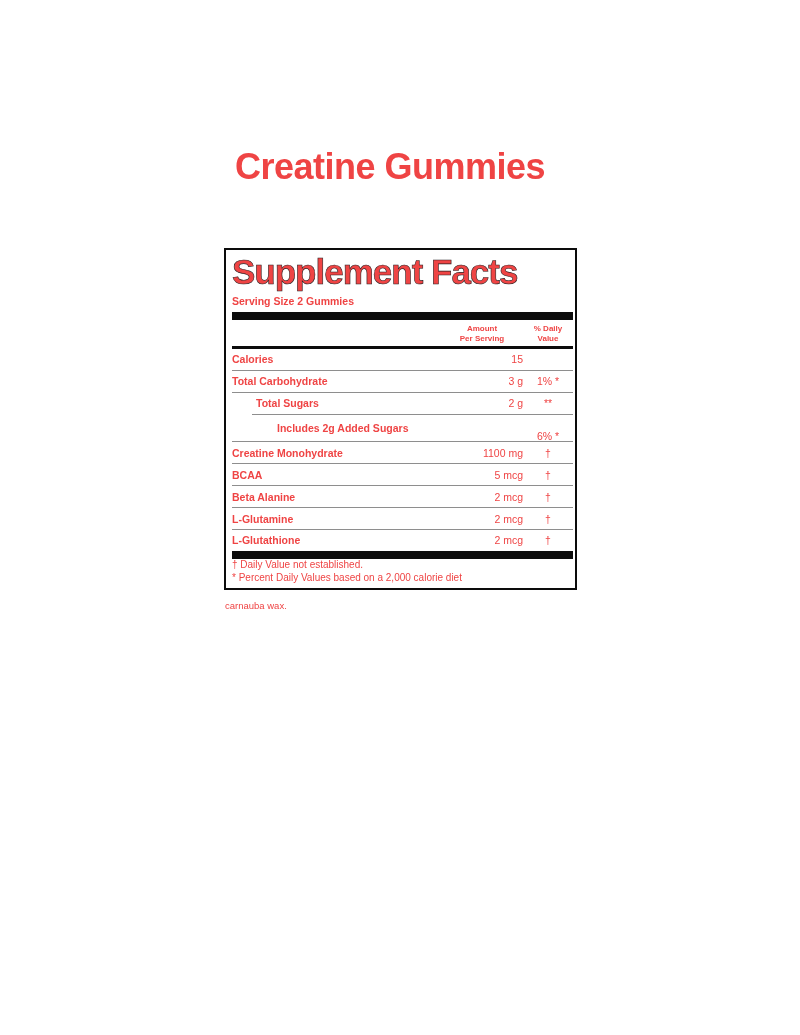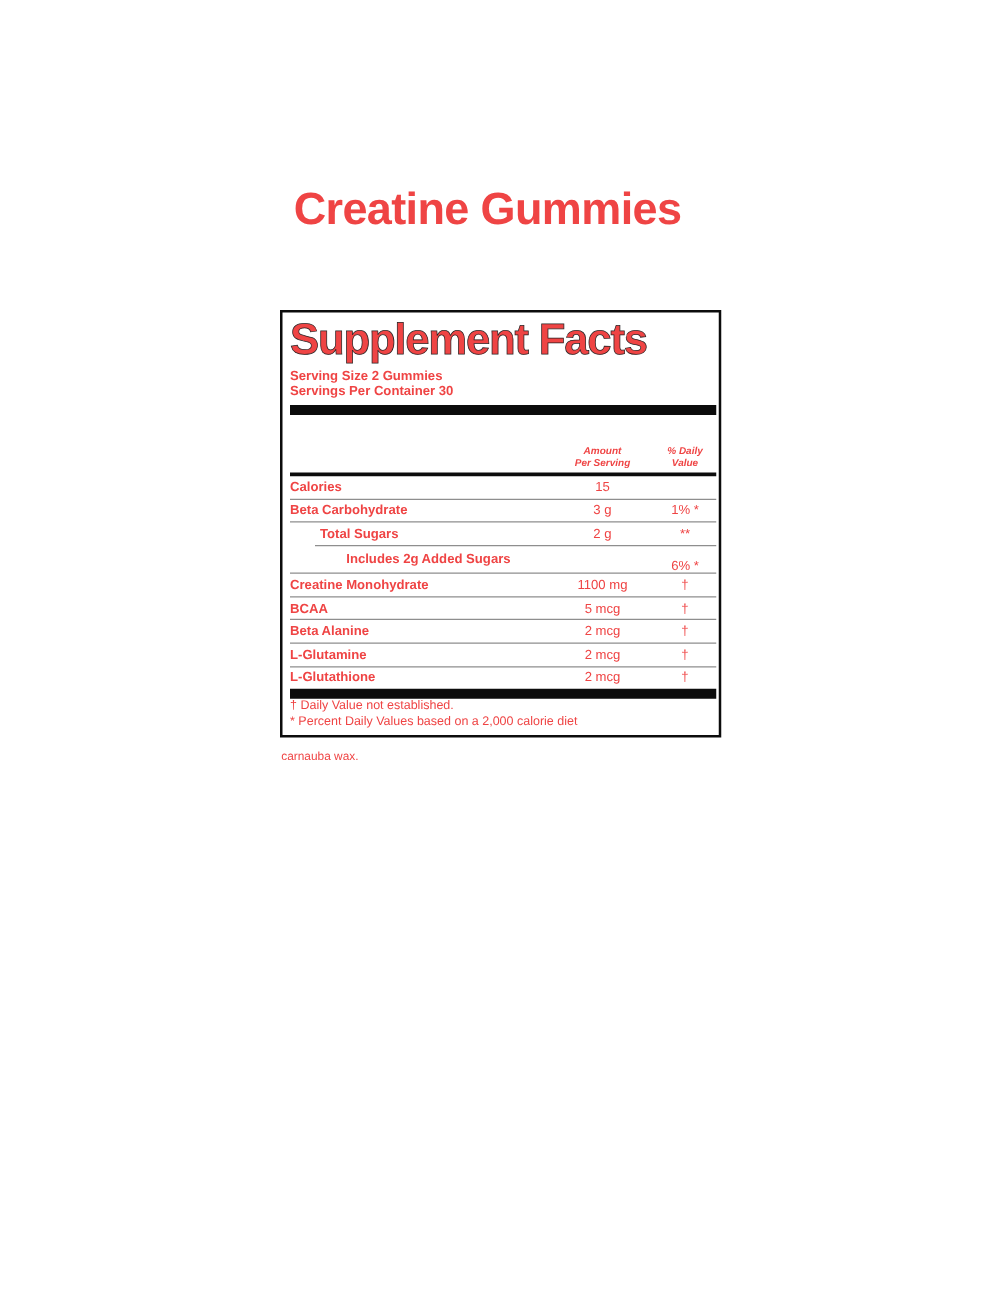--- a/index.html
+++ b/index.html
@@ -46,26 +46,26 @@
   }
   .serving { font-size: 10.5px; font-weight: bold; line-height: 12px; }
   .serving.first { margin-top: 5px; }
   .bar { background: #0c0c0c; flex: none; }
   .bar-thick { height: 8px; }
   .bar-top { margin-top: 5px; }
   .bar-mid { height: 3px; }
   .hdr { display: flex; align-items: flex-end; padding: 4px 0 3px 0; }
   .hdr .col-label { flex: 1; }
   .col-amount { width: 82px; text-align: center; flex: none; }
-  .col-dv { width: 50px; text-align: center; flex: none; margin-top: 20px; }
-  .hdr-text { font-size: 8px; font-weight: bold; line-height: 9.5px; font-style: italic; }
+  .col-dv { width: 50px; text-align: center; flex: none; }
+  .hdr-text { font-size: 8px; font-weight: bold; line-height: 9.5px; }
   .rows { flex: 1; display: flex; flex-direction: column; }
   .row { display: flex; align-items: center; flex: 1; min-height: 17px; }
   .row .name { flex: 1; font-weight: bold; font-size: 10.5px; }
-  .row .amount { width: 82px; text-align: center; font-size: 10.5px; flex: none; }
+  .row .amount { width: 82px; text-align: right; font-size: 10.5px; flex: none; }
   .row .dv { width: 50px; text-align: center; font-size: 10.5px; flex: none; }
   .name.indent-1 { padding-left: 24px; }
   .name.indent-2 { padding-left: 45px; }
   .rule { height: 1px; background: #8e8e8e; flex: none; }
   .rule.ind { margin-left: 20px; }
   .row.tall { flex: 1.25; }
   .row.tall .dv { align-self: flex-end; padding-bottom: 0; transform: translateY(1px); }
   .footnote { font-size: 10px; line-height: 12.5px; }
   .footnote.first { margin-top: 0; }
   .other {
@@ -81,21 +81,20 @@
 
 <div class="canvas">
 
   <div class="page-title">Creatine Gummies</div>
 
   <section class="facts">
 
     <div class="sf-title" style="transform: scaleX(1);">Supplement Facts</div>
 
     <div class="serving first">Serving Size 2 Gummies</div>
-    <div class="serving">Servings Per Container 30</div>
 
     <div class="bar bar-thick bar-top"></div>
 
     <div class="hdr">
       <div class="col-label"></div>
       <div class="col-amount">
         <div class="hdr-text">Amount</div>
         <div class="hdr-text">Per Serving</div>
       </div>
       <div class="col-dv">
@@ -109,21 +108,21 @@
     <div class="rows">
 
       <div class="row">
         <div class="name">Calories</div>
         <div class="amount">15</div>
         <div class="dv"></div>
       </div>
       <div class="rule"></div>
 
       <div class="row">
-        <div class="name">Beta Carbohydrate</div>
+        <div class="name">Total Carbohydrate</div>
         <div class="amount">3 g</div>
         <div class="dv">1% *</div>
       </div>
       <div class="rule"></div>
 
       <div class="row">
         <div class="name indent-1">Total Sugars</div>
         <div class="amount">2 g</div>
         <div class="dv">**</div>
       </div>

